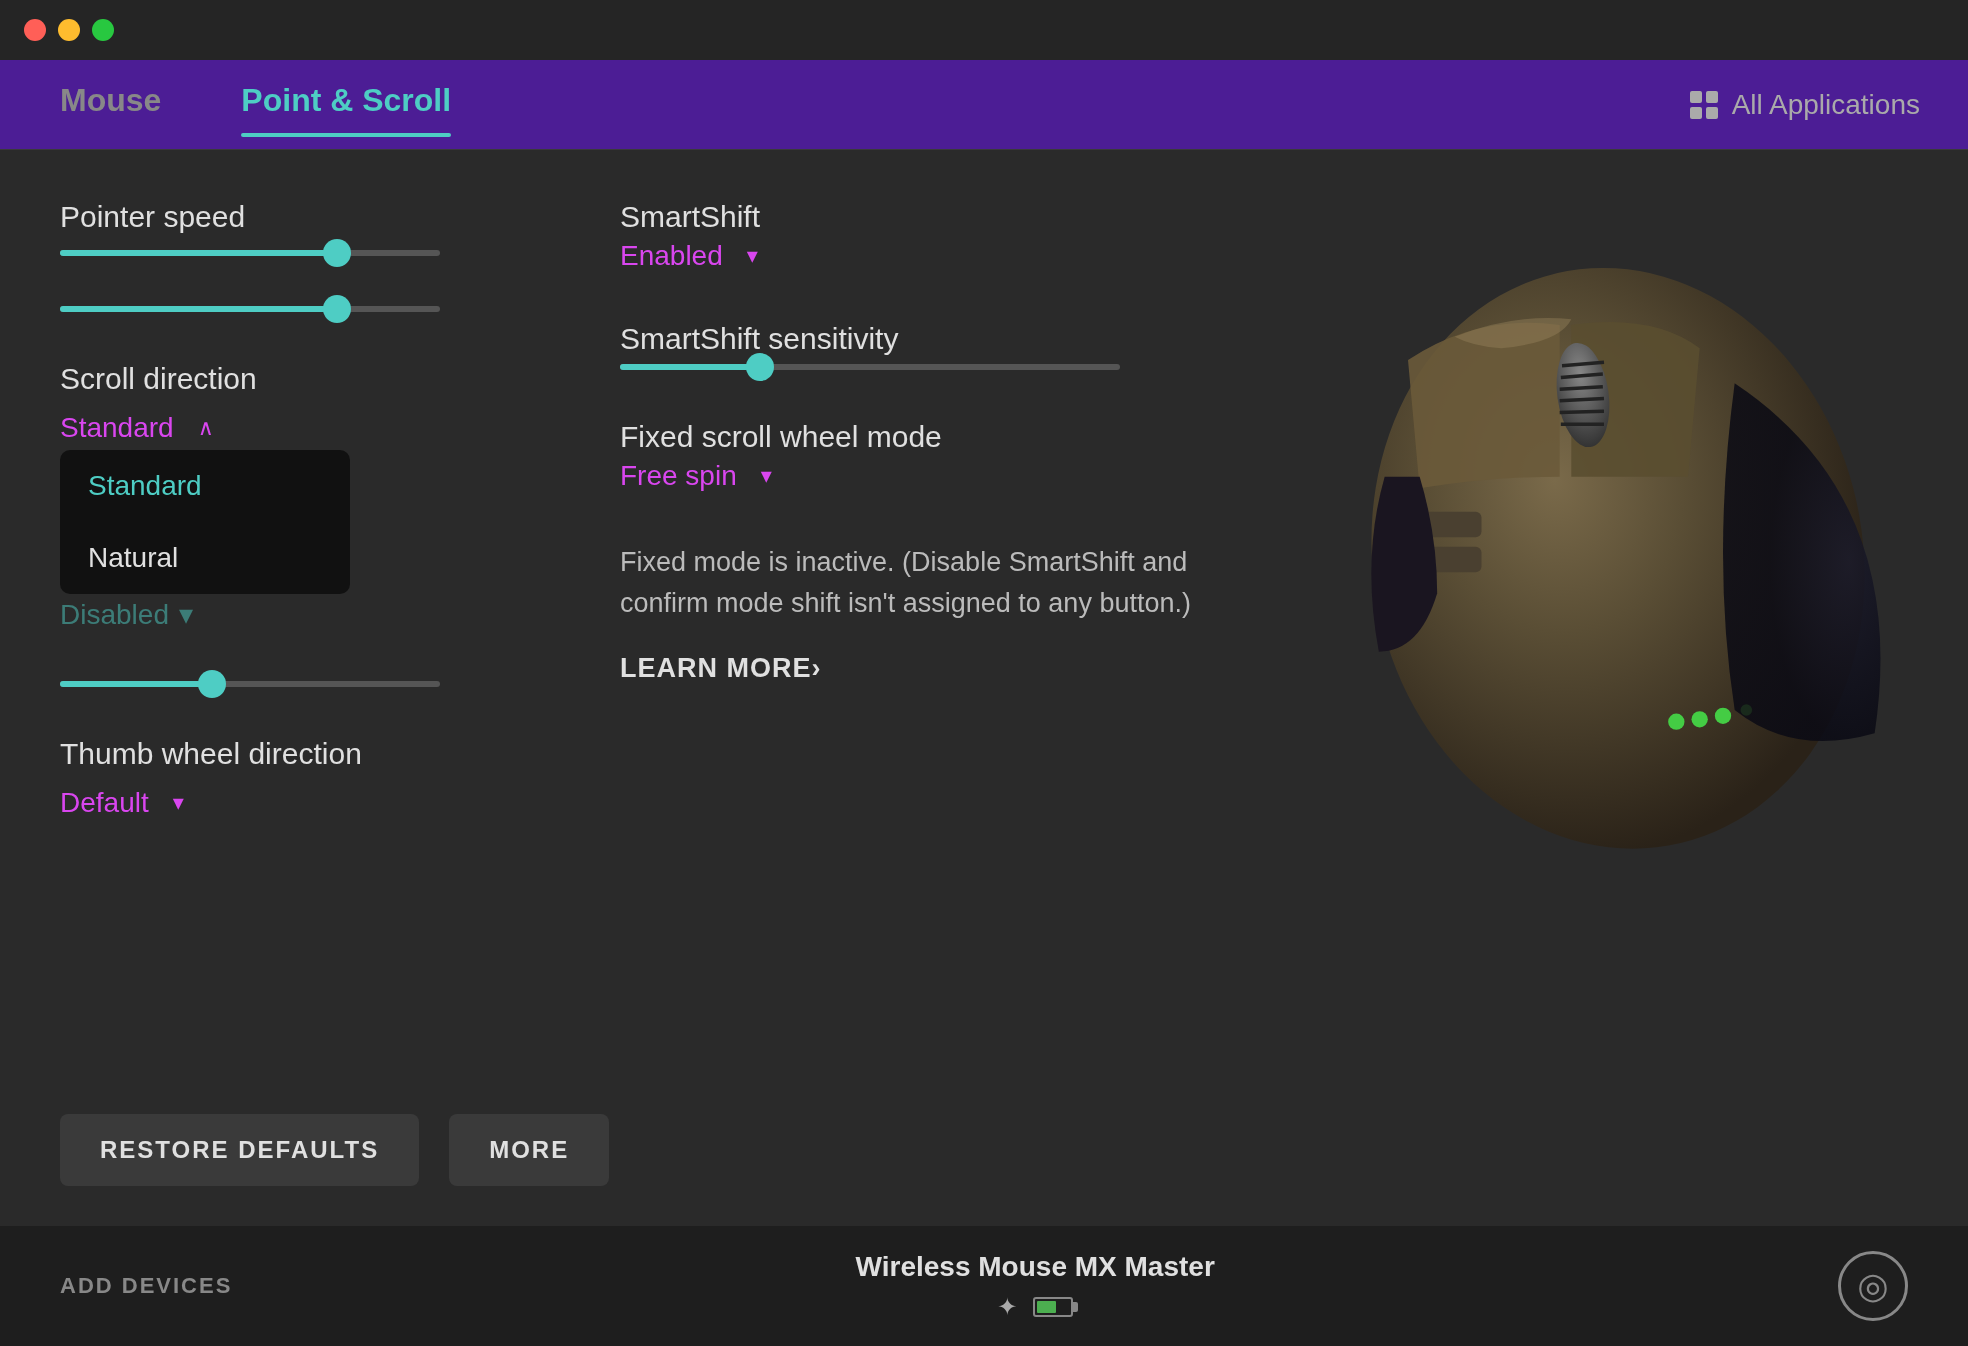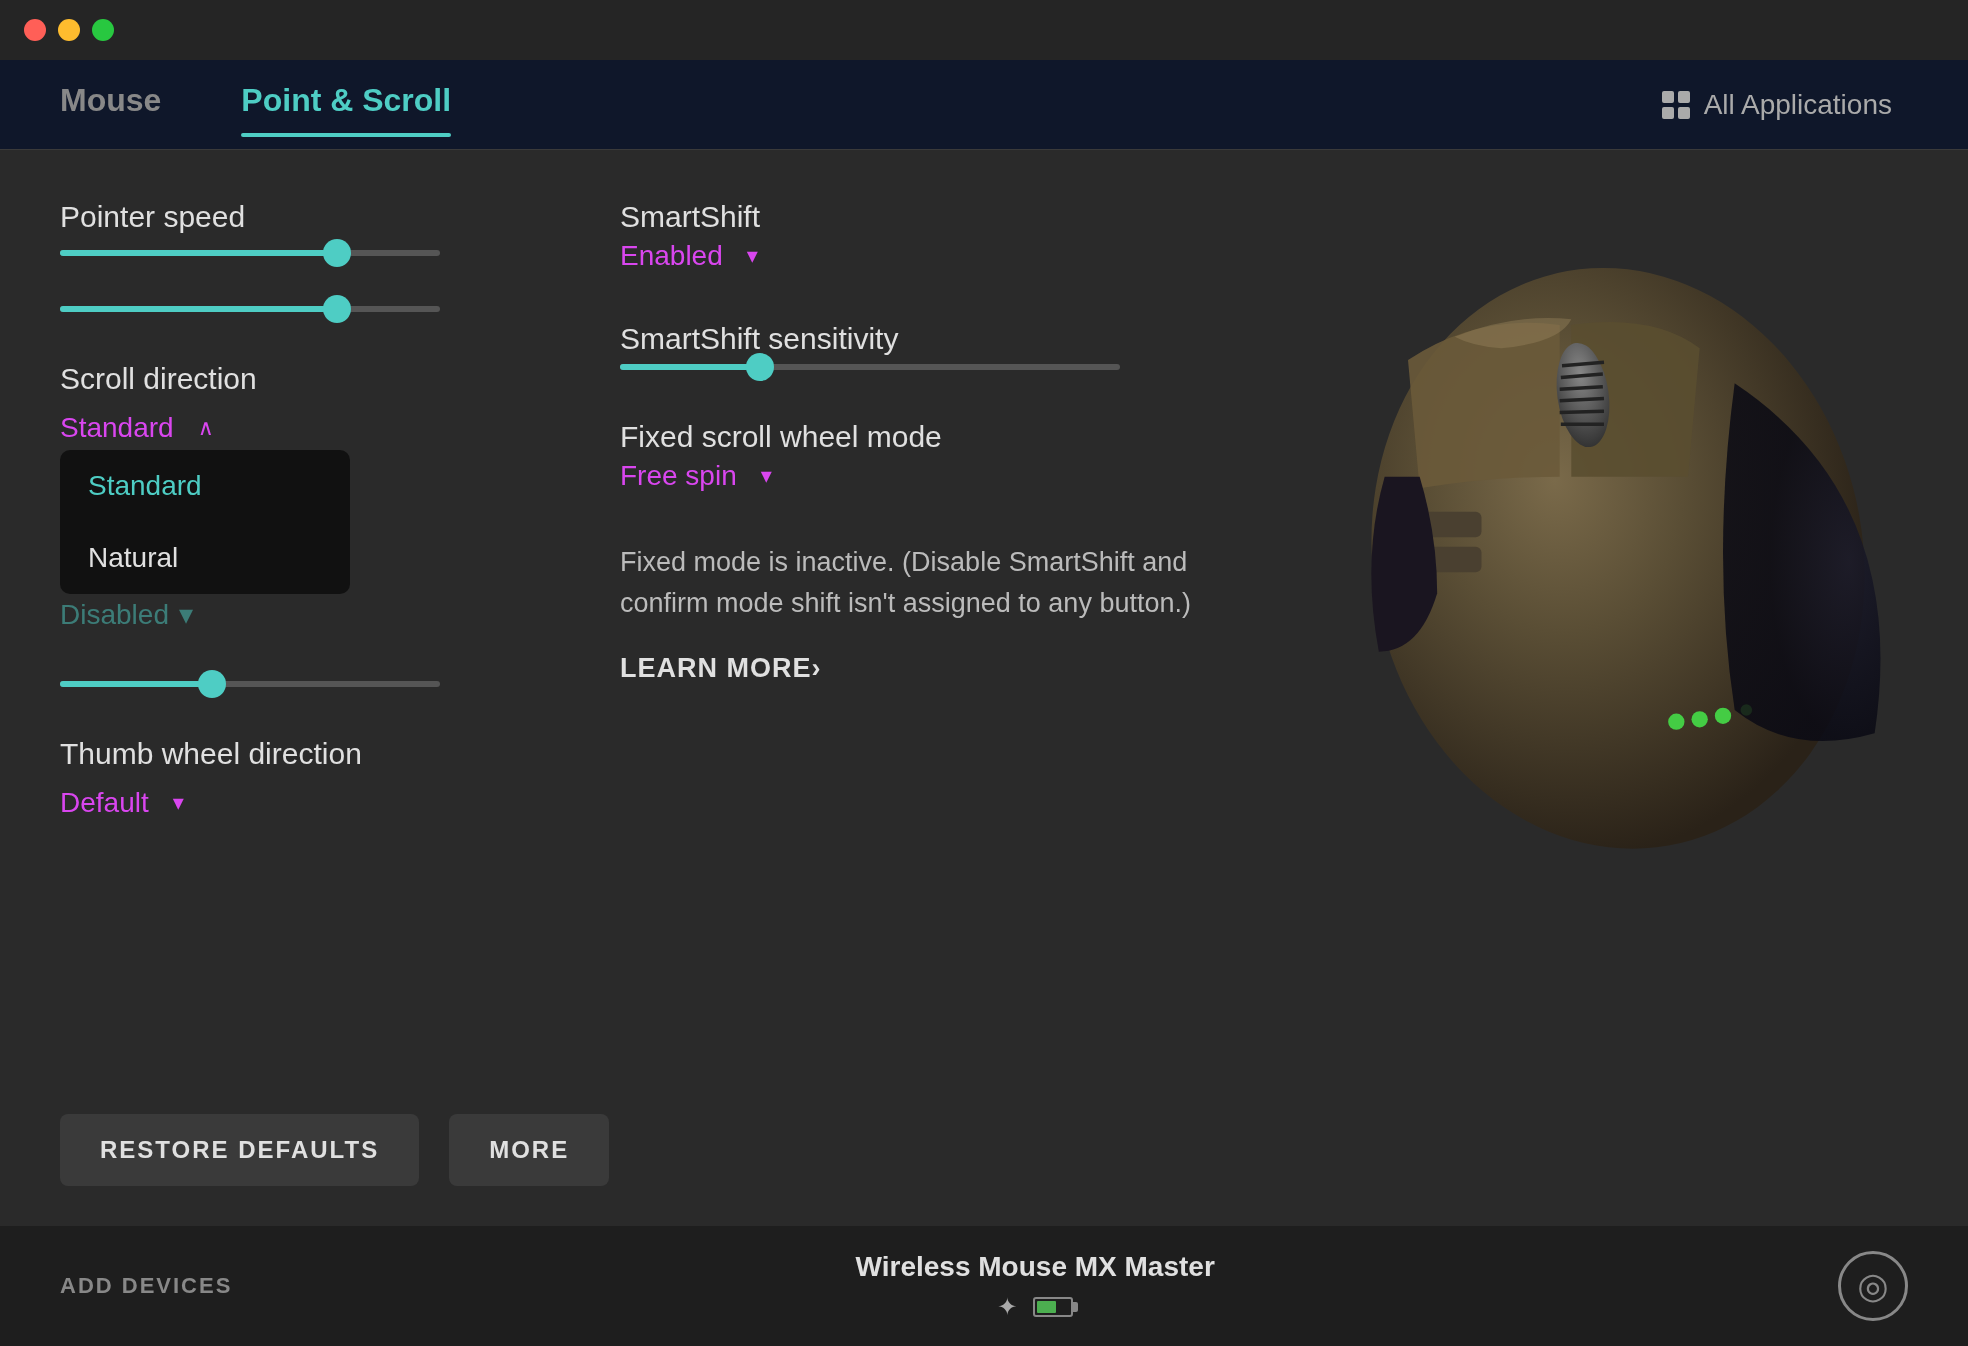--- a/index.html
+++ b/index.html
@@ -36,21 +36,21 @@
       border-radius: 50%;
     }
 
     .tl-close { background: #ff5f57; }
     .tl-min { background: #febc2e; }
     .tl-max { background: #28c840; }
 
     
     .nav-tabs {
       height: 90px;
-      background: #0f172a;
+      background: #4c1d95;
       display: flex;
       align-items: center;
       padding: 0 60px;
       border-bottom: 1px solid #3a3a3a;
       position: relative;
     }
 
     .nav-tab {
       font-size: 32px;
       font-weight: 600;
@@ -71,21 +71,21 @@
       bottom: -10px;
       left: 0;
       right: 0;
       height: 4px;
       background: #4ecdc4;
       border-radius: 2px;
     }
 
     .all-applications {
       position: absolute;
-      right: 76px;
+      right: 48px;
       display: flex;
       align-items: center;
       gap: 14px;
       color: #aaa;
       font-size: 28px;
       cursor: pointer;
     }
 
     .grid-icon {
       display: grid;

